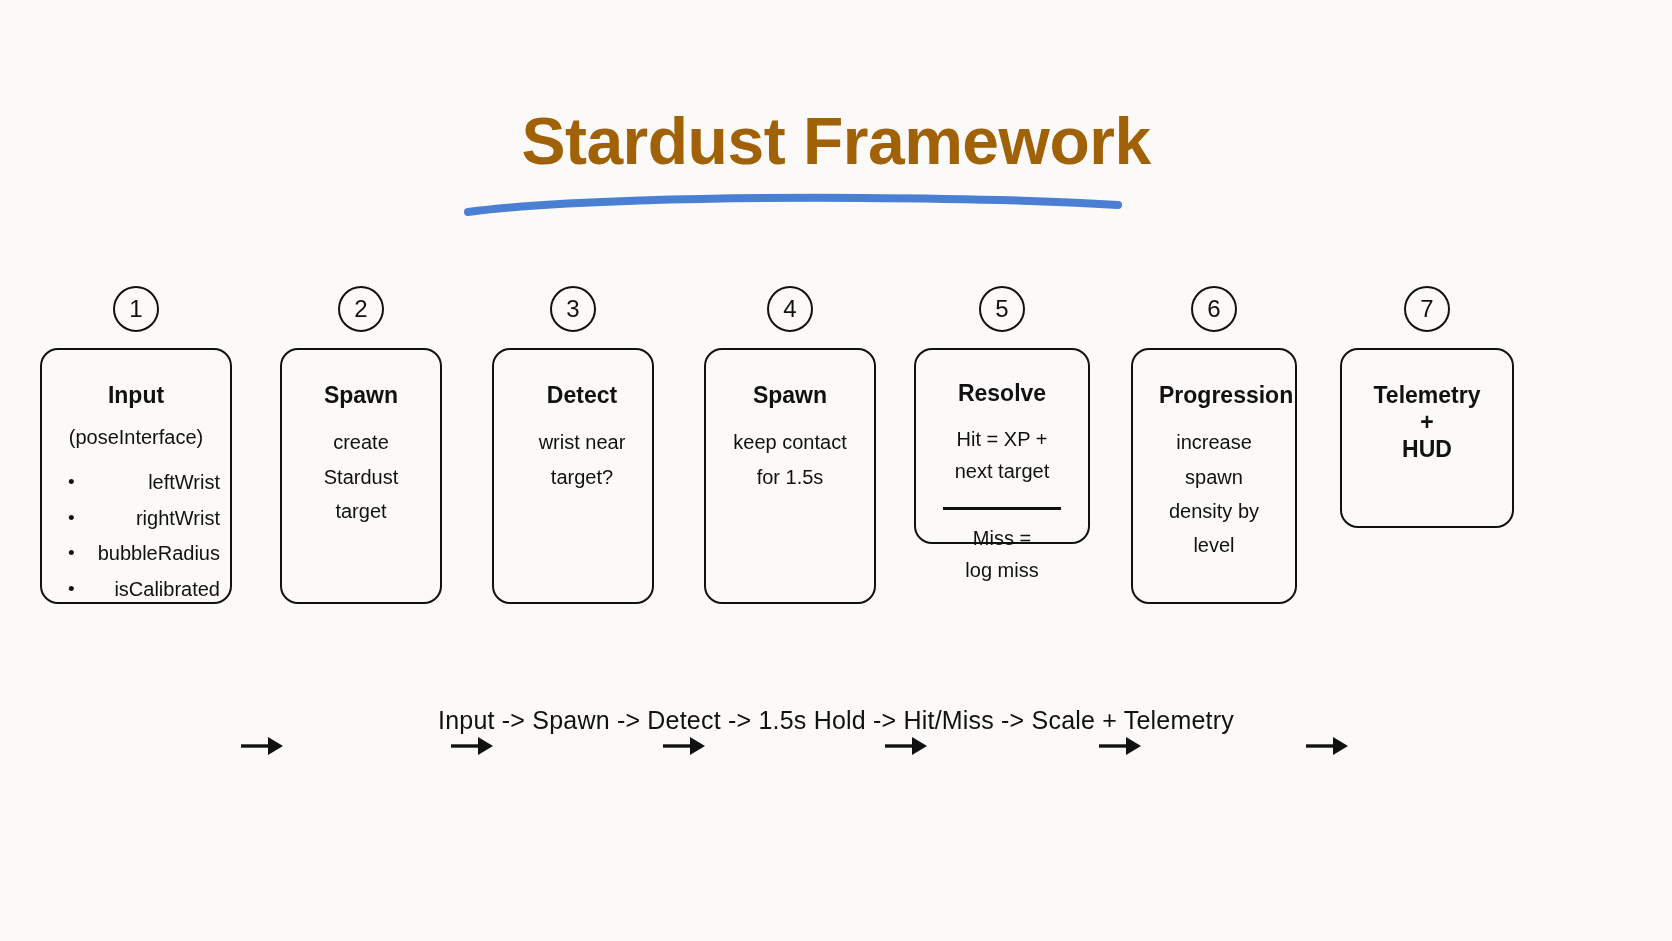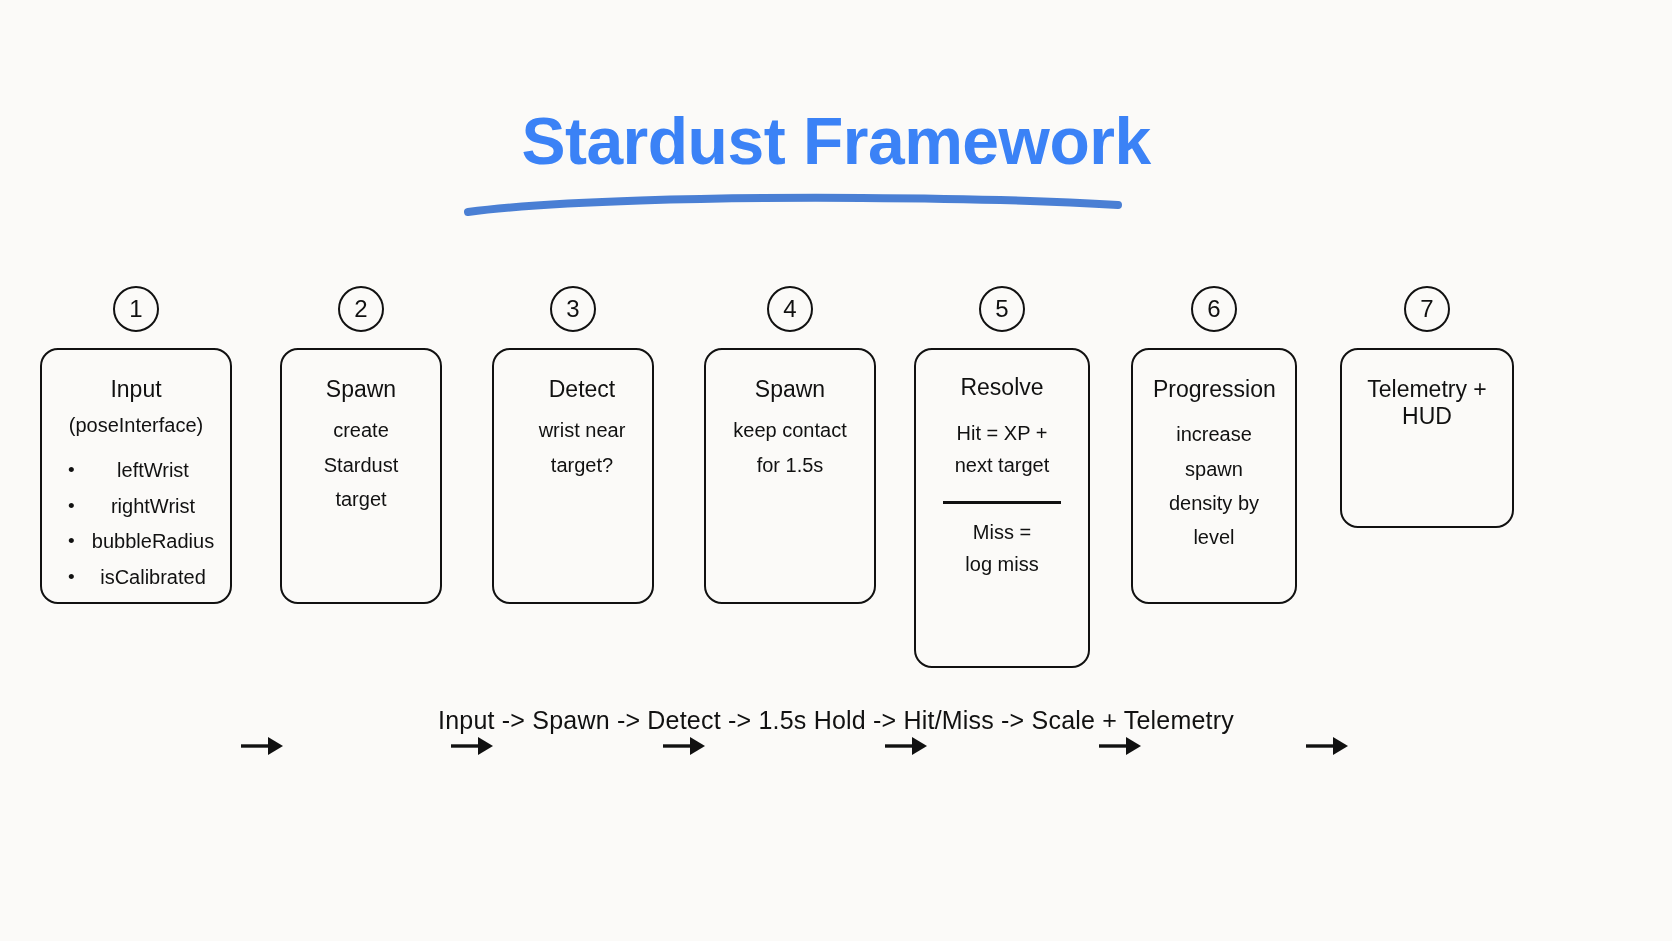--- a/index.html
+++ b/index.html
@@ -22,21 +22,21 @@
     left: 0;
     top: 108px;
     width: 1672px;
     text-align: center;
   }
   .title {
     font-size: 66px;
     font-weight: bold;
     letter-spacing: -0.5px;
     line-height: 1.0;
-    color: #3b82f6;
+    color: #a16207;
     margin: 0;
   }
   .title-underline {
     position: absolute;
     left: 462px;
     top: 192px;
     width: 662px;
     height: 26px;
   }
 
@@ -74,24 +74,24 @@
     border: 2.4px solid #111111;
     border-radius: 18px;
     background: transparent;
     box-sizing: border-box;
     padding: 16px 10px 14px 10px;
     text-align: center;
   }
 
   .card-title {
     font-size: 23px;
-    font-weight: normal;
+    font-weight: bold;
     line-height: 1.18;
     color: #111111;
-    margin: 10px;
+    margin: 16px;
   }
   .card-sub {
     font-size: 20px;
     line-height: 1.2;
     color: #111111;
     margin: 2px 0 0 0;
   }
   .card-body {
     font-size: 20px;
     line-height: 1.72;
@@ -99,21 +99,21 @@
     margin: 4px 0 0 0;
   }
   .card-body.tight {
     margin-top: 14px;
   }
 
   ul.bullets {
     list-style: none;
     margin: 16px 0 0 0;
     padding: 0 0 0 16px;
-    text-align: center;
+    text-align: right;
   }
   ul.bullets li {
     font-size: 20px;
     line-height: 1.78;
     color: #111111;
     position: relative;
     padding-left: 18px;
   }
   ul.bullets li::before {
     content: "\2022";
@@ -230,21 +230,21 @@
 
   <svg class="arrow" style="left:843px;" viewBox="0 0 46 32">
     <line x1="2" y1="16" x2="33" y2="16" stroke="#111111" stroke-width="3.4"></line>
     <path d="M29,7 L44,16 L29,25 Z" fill="#111111"></path>
   </svg>
 
   <div class="step" style="left:874px; width:176px;">
     <div class="badge">
       <span>5</span>
     </div>
-    <div class="card" style="height:320px; padding-top:14px;">
+    <div class="card" style="height:196px; padding-top:14px;">
       <p class="card-title">Resolve</p>
       <p class="frac-part multiline" style="margin-top:16px;">Hit = XP +<br>next target</p>
       <div class="frac-line"></div>
       <p class="frac-part multiline" style="margin:0;">Miss =<br>log miss</p>
     </div>
   </div>
 
   <svg class="arrow" style="left:1057px;" viewBox="0 0 46 32">
     <line x1="2" y1="16" x2="33" y2="16" stroke="#111111" stroke-width="3.4"></line>
     <path d="M29,7 L44,16 L29,25 Z" fill="#111111"></path>

